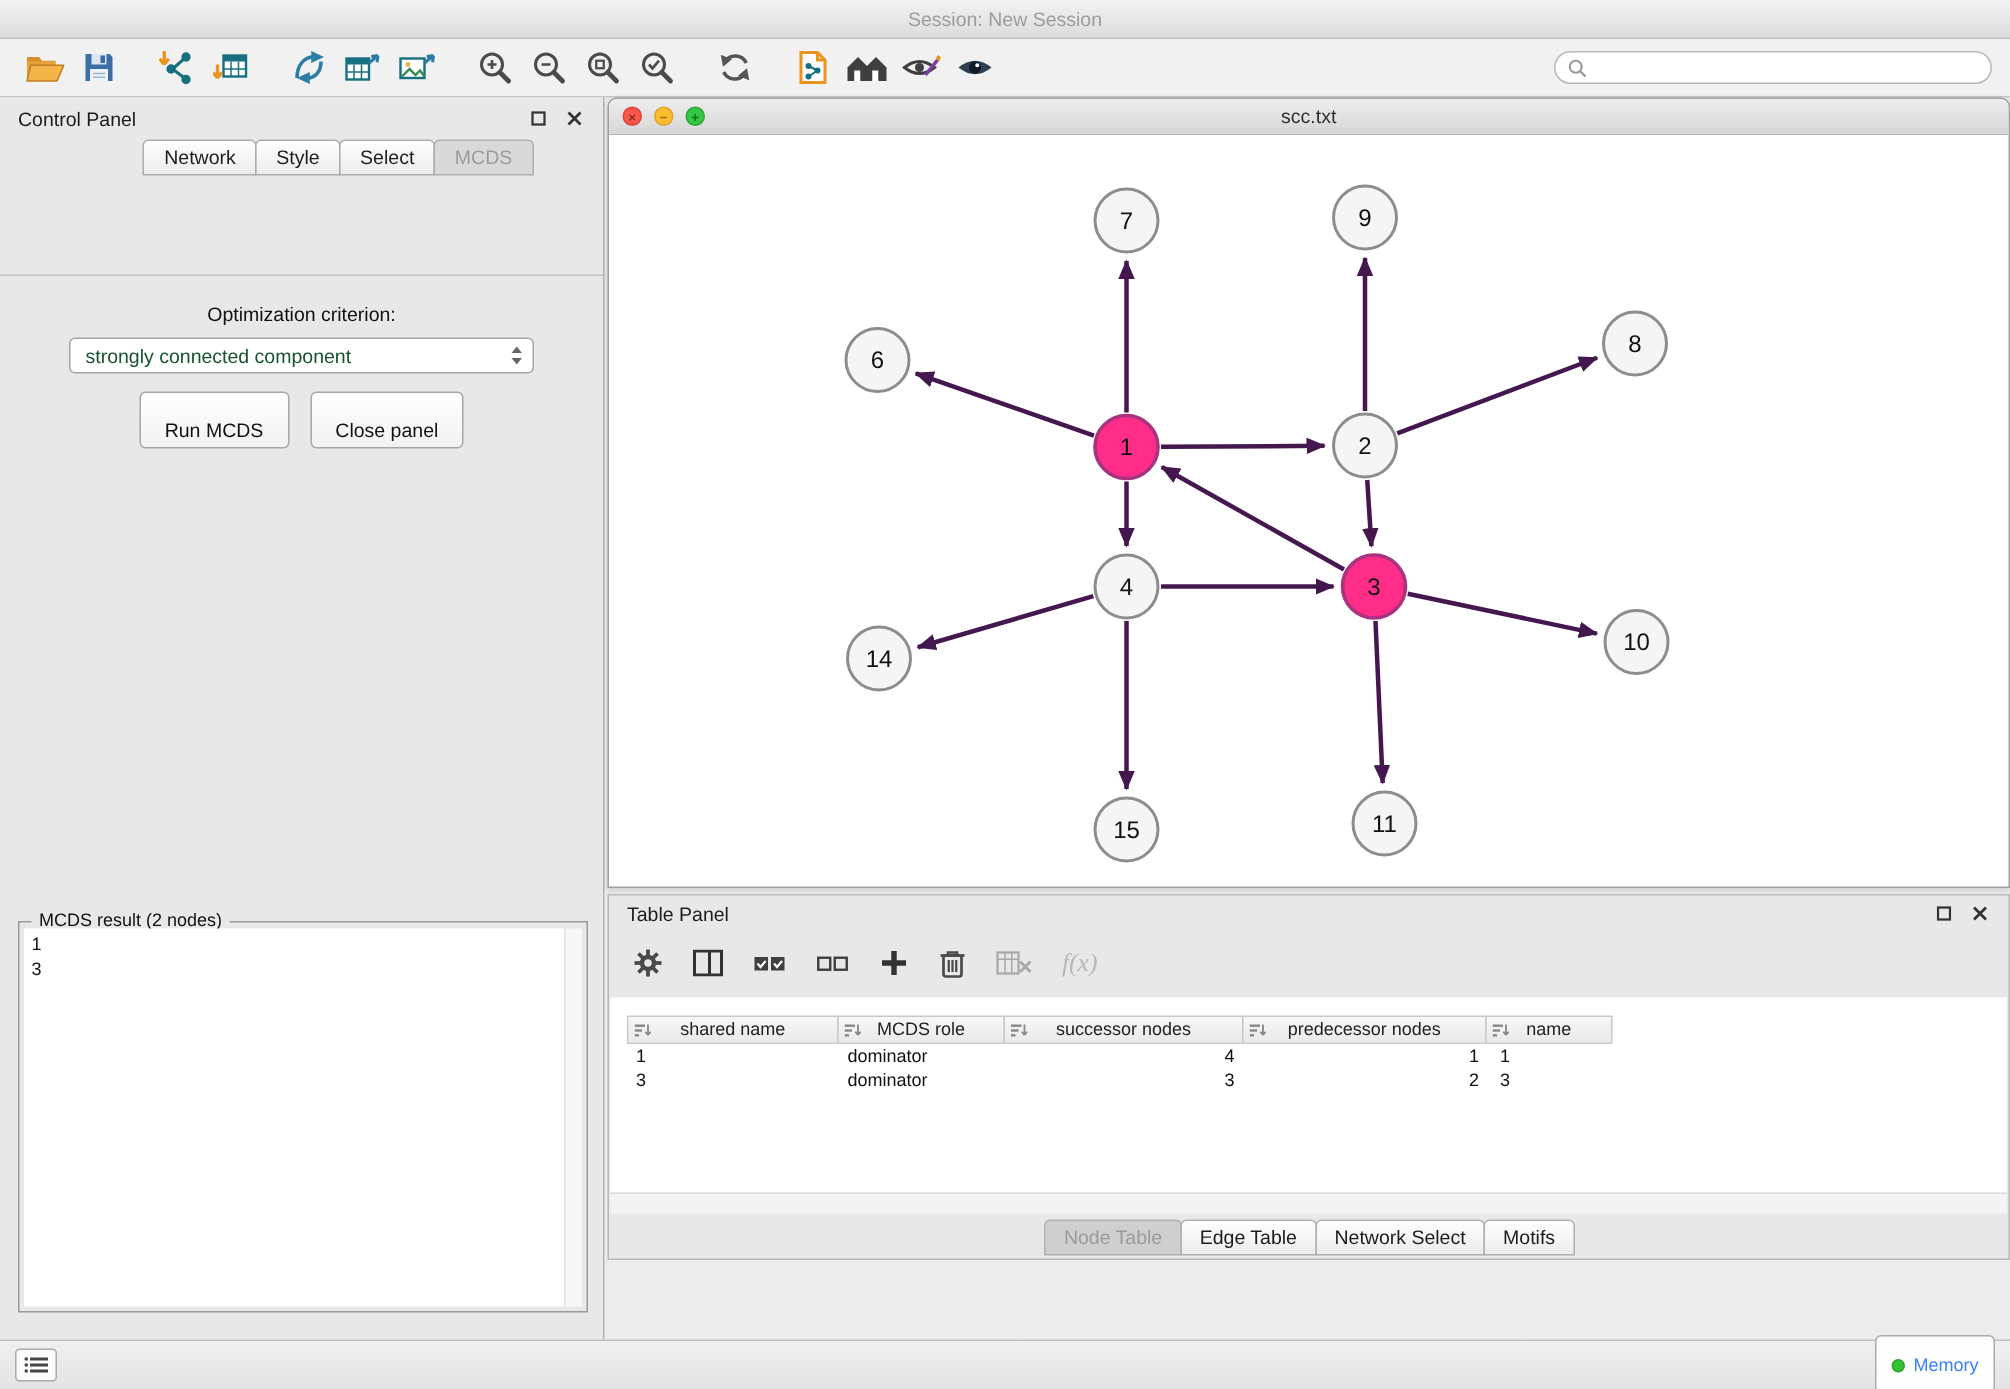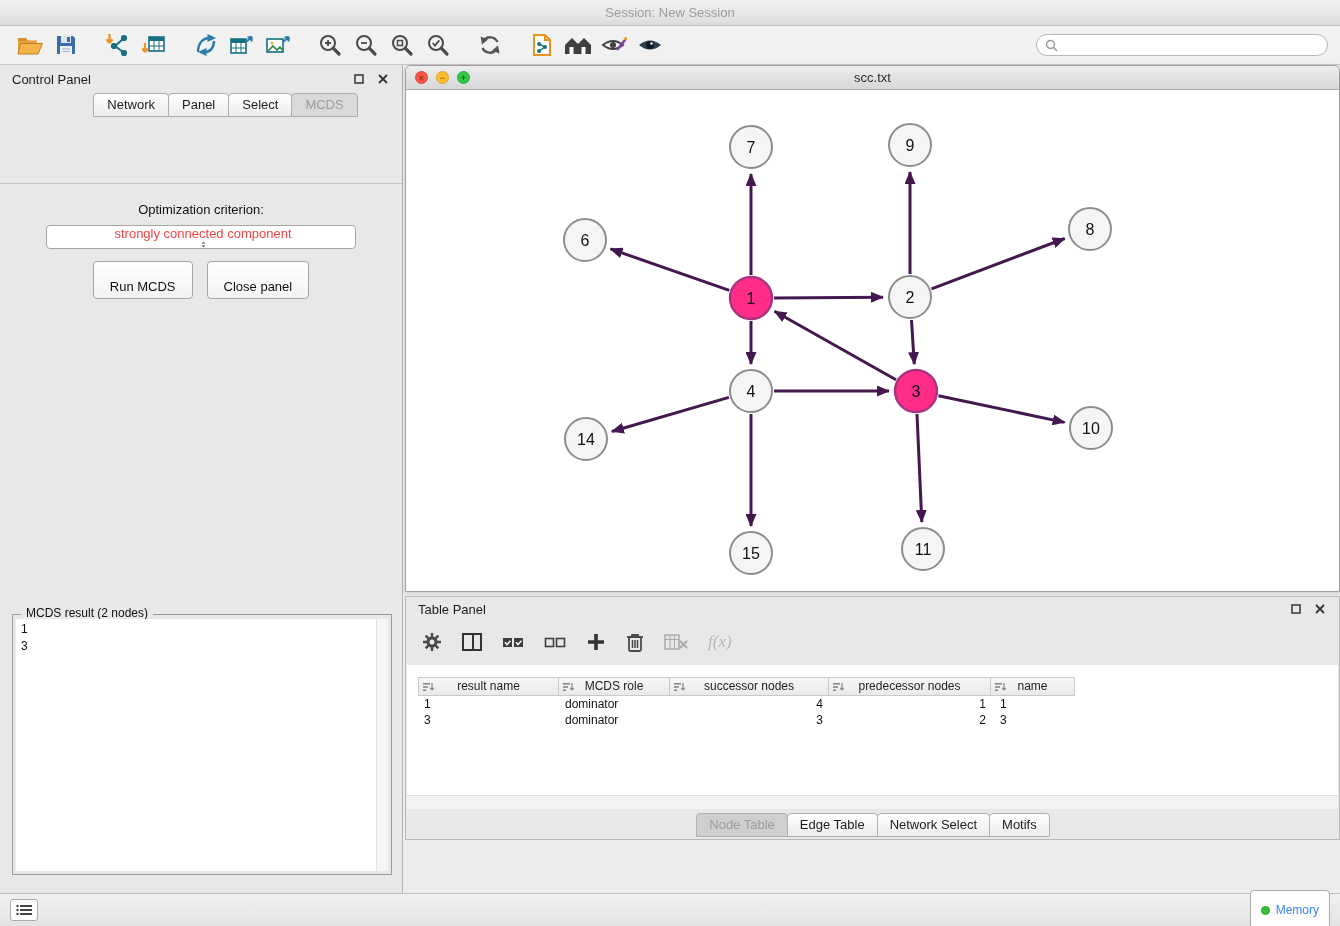--- a/index.html
+++ b/index.html
@@ -25,21 +25,21 @@
   .cp-header { height:28px; display:flex; align-items:center; padding:0 12px; font-size:13px; color:#1c1c1c; gap:10px; }
   .cp-header .spacer { flex:1; }
   .panel-btn { width:14px; height:14px; display:flex; align-items:center; justify-content:center; }
   .cp-tabs { display:flex; justify-content:center;padding-left:48px; }
   .cp-tab { border:1px solid #adadad; background:linear-gradient(#fefefe,#ececec); padding:3px 13px 4px;
     font-size:13px; color:#1c1c1c; border-radius:4px 4px 0 0; margin-right:-1px; cursor:default; }
   .cp-tab.active { background:#d9d9d9; color:#9b9b9b; }
   .cp-body { position:absolute; top:118px; left:0; right:0; bottom:0; border-top:1px solid #c2c2c2; background:#e8e8e8; }
   .opt-label { text-align:center; margin-top:18px; font-size:13px; color:#111; }
   .dropdown { width:310px; height:24px; margin:8px auto 0; background:#fff; border:1px solid #a6a6a6; border-radius:4px;
-    display:flex; align-items:center; padding:0 6px 0 10px; font-size:13px; color:#ef4444;flex-direction:column; }
+    display:flex; align-items:center; padding:0 6px 0 10px; font-size:13px; color:#14532d; }
   .dropdown .dd-label { flex:1; }
   .btn-row { display:flex; justify-content:center; gap:14px; margin-top:12px; }
   .btn { background:linear-gradient(#ffffff,#f2f2f2); border:1px solid #a6a6a6; border-radius:4px;
     padding:17px 16px 4px; font-size:13px; color:#111; }
   .groupbox { position:absolute; left:12px; right:10px; top:430px; bottom:18px; border:1px solid #9a9a9a; }
   .groupbox-label { position:absolute; top:-9px; left:8px; background:#e8e8e8; padding:0 5px; font-size:12px; color:#111; }
   .result-list { position:absolute; left:3px; right:15px; top:4px; bottom:3px; background:#fff; font-size:12px;
     line-height:17px; padding:2px 5px; color:#111; }
   .result-scroll { position:absolute; right:3px; top:4px; bottom:3px; width:12px; background:#f7f7f7; border-left:1px solid #e2e2e2; }
 
@@ -252,21 +252,21 @@
           </svg>
       </span>
       <span class="panel-btn">
         <svg width="10" height="10" viewBox="0 0 10 10">
             <path d="M1 1 L9 9 M9 1 L1 9" stroke="#333" stroke-width="1.8"></path>
           </svg>
       </span>
     </div>
     <div class="cp-tabs" id="cp-tabs">
         <div class="cp-tab">Network</div>
-        <div class="cp-tab">Panel</div>
+        <div class="cp-tab">Style</div>
         <div class="cp-tab">Select</div>
         <div class="cp-tab active">MCDS</div>
       </div>
     <div class="cp-body">
       <div class="opt-label">Optimization criterion:</div>
       <div class="dropdown">
         <span class="dd-label">strongly connected component</span>
         <svg width="9" height="14" viewBox="0 0 9 14">
             <path d="M4.5 1 L8 5.3 H1 Z" fill="#666"></path>
             <path d="M4.5 13 L1 8.7 H8 Z" fill="#666"></path>
@@ -416,21 +416,21 @@
       </span>
       <span class="tp-tool disabled fx">f(x)</span>
     </div>
     <div class="nt-area">
       <div class="nt-header" id="nt-header">
           <div class="nt-th" style="width: 141px;"><svg class="sort-ic" width="11" height="10" viewBox="0 0 11 10">
               <rect x="0" y="1" width="7" height="1.6" fill="#888"></rect>
               <rect x="0" y="4.2" width="5" height="1.6" fill="#888"></rect>
               <rect x="0" y="7.4" width="3" height="1.6" fill="#888"></rect>
               <path d="M9 1 v7 M9 8 l-1.8 -2.2 M9 8 l1.8 -2.2" stroke="#888" stroke-width="1.2" fill="none"></path>
-            </svg><span>result name</span></div>
+            </svg><span>shared name</span></div>
           <div class="nt-th" style="width: 112px;"><svg class="sort-ic" width="11" height="10" viewBox="0 0 11 10">
               <rect x="0" y="1" width="7" height="1.6" fill="#888"></rect>
               <rect x="0" y="4.2" width="5" height="1.6" fill="#888"></rect>
               <rect x="0" y="7.4" width="3" height="1.6" fill="#888"></rect>
               <path d="M9 1 v7 M9 8 l-1.8 -2.2 M9 8 l1.8 -2.2" stroke="#888" stroke-width="1.2" fill="none"></path>
             </svg><span>MCDS role</span></div>
           <div class="nt-th" style="width: 160px;"><svg class="sort-ic" width="11" height="10" viewBox="0 0 11 10">
               <rect x="0" y="1" width="7" height="1.6" fill="#888"></rect>
               <rect x="0" y="4.2" width="5" height="1.6" fill="#888"></rect>
               <rect x="0" y="7.4" width="3" height="1.6" fill="#888"></rect>

